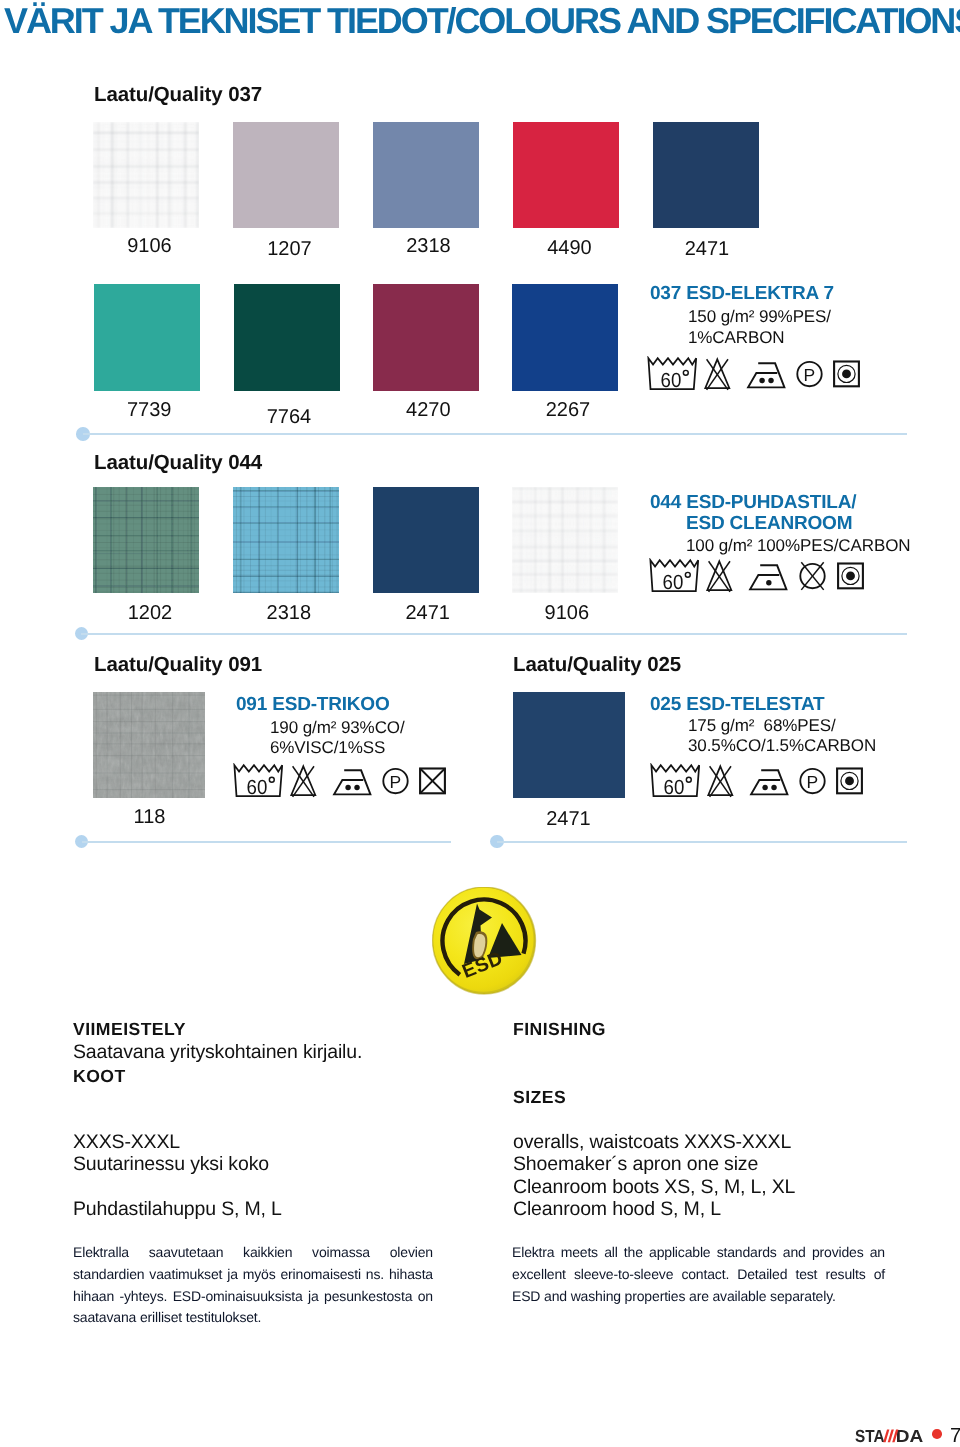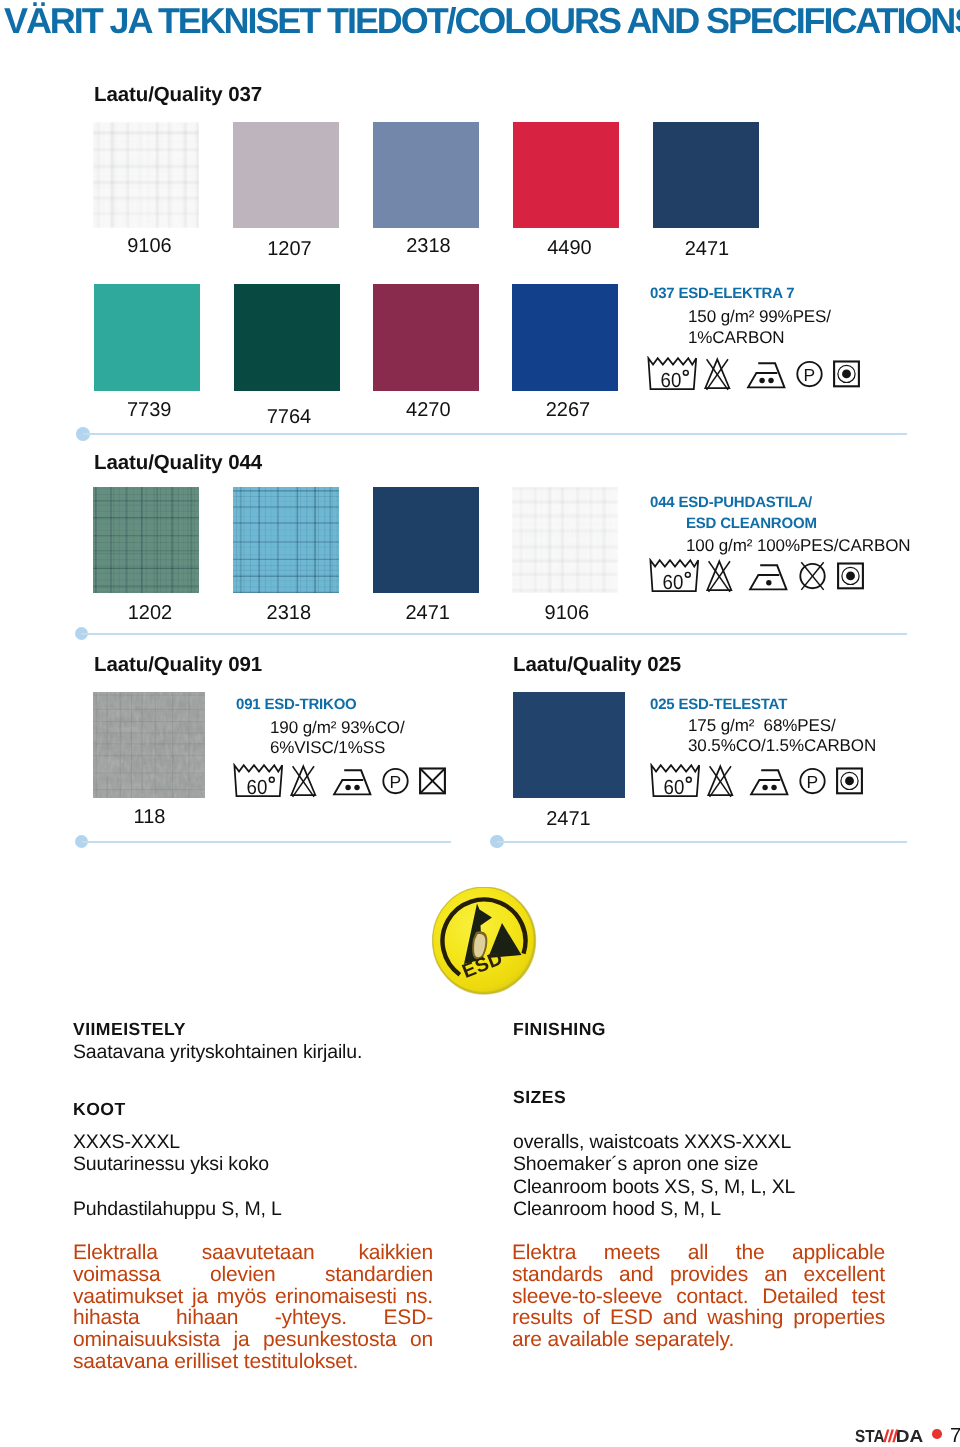--- a/index.html
+++ b/index.html
@@ -18,36 +18,36 @@
   
   .sec-heading{position:absolute;font-size:20.5px;font-weight:bold;color:#121212;
     white-space:nowrap;line-height:20px;letter-spacing:-0.1px;}
 
   
   .swatch{position:absolute;}
   .sw-code{position:absolute;font-size:20px;color:#121212;text-align:center;
     white-space:nowrap;line-height:20px;}
 
   
-  .spec-name{position:absolute;font-size:15px;font-weight:bold;color:#0f6ea8;
+  .spec-name{position:absolute;font-size:19px;font-weight:bold;color:#0f6ea8;
     white-space:nowrap;line-height:20.5px;letter-spacing:-0.2px;}
   .spec-comp{position:absolute;font-size:17px;color:#121212;white-space:pre;
     line-height:20.5px;letter-spacing:-0.1px;}
   .care-row{position:absolute;}
 
   
   .divider{position:absolute;height:2px;background:#c3dcee;}
   .divider-dot{position:absolute;width:13.5px;height:13.5px;border-radius:50%;background:#b3d4ef;}
 
   
   .info-h{position:absolute;font-size:17.6px;font-weight:bold;color:#121212;
     white-space:nowrap;line-height:21.5px;letter-spacing:0.45px;}
   .info-l{position:absolute;font-size:19.5px;color:#121212;white-space:nowrap;
     line-height:21.5px;letter-spacing:-0.16px;}
-  .info-p{position:absolute;font-size:21px;color:#c2410c;line-height:21.8px;
+  .info-p{position:absolute;font-size:14px;color:#0f172a;line-height:21.8px;
     text-align:justify;letter-spacing:-0.16px;}
 
   
   #footer-logo{position:absolute;left:855px;top:1429px;}
   #footer-dot{position:absolute;left:932px;top:1429px;width:9.6px;height:9.6px;
     border-radius:50%;background:#e8342c;}
   #footer-page{position:absolute;left:950px;top:1426px;font-size:20.5px;color:#121212;
     line-height:20px;}
   
   .swatch{overflow:hidden;}
@@ -540,21 +540,21 @@
              C48.8 70.3 45.5 71.2 43.6 69.0 C41.8 66.9 41.7 59.8 42.8 53.1 Z" fill="#ded09a"></path>
     <path d="M70.0 36.0 L89.5 68.0 L56.0 71.0 Z" fill="#1b2015"></path>
   </g>
   <g clip-path="url(#esdClip)">
     <text transform="translate(53 83.5) rotate(-22)" font-family="Liberation Sans, sans-serif" font-size="19.5" font-weight="bold" fill="#2a2208" text-anchor="middle" letter-spacing="0.6">ESD</text>
   </g>
   <ellipse cx="52" cy="53.5" rx="51.5" ry="53.5" fill="none" stroke="#b9ab1e" stroke-opacity="0.55" stroke-width="1.4"></ellipse>
 </svg></div>
 <div class="info-h" style="left:73px;top:1019px">VIIMEISTELY</div>
 <div class="info-l" style="left:73px;top:1041.5px">Saatavana yrityskohtainen kirjailu.</div>
-<div class="info-h" style="left:73px;top:1099px">KOOT</div>
+<div class="info-h" style="left:73px;top:1066px">KOOT</div>
 <div class="info-l" style="left:73px;top:1131.9px">XXXS-XXXL</div>
 <div class="info-l" style="left:73px;top:1154.3px">Suutarinessu yksi koko</div>
 <div class="info-l" style="left:73px;top:1199.2px">Puhdastilahuppu S, M, L</div>
 <div class="info-h" style="left:513px;top:1019px">FINISHING</div>
 <div class="info-h" style="left:513px;top:1087px">SIZES</div>
 <div class="info-l" style="left:513px;top:1131.9px">overalls, waistcoats XXXS-XXXL</div>
 <div class="info-l" style="left:513px;top:1154.3px">Shoemaker´s apron one size</div>
 <div class="info-l" style="left:513px;top:1176.8px">Cleanroom boots XS, S, M, L, XL</div>
 <div class="info-l" style="left:513px;top:1199.2px">Cleanroom hood S, M, L</div>
 <div class="info-p" style="left:73px;top:1242px;width:360px">Elektralla saavutetaan kaikkien voimassa olevien standardien vaatimukset ja myös erinomaisesti ns. hihasta hihaan -yhteys. ESD-ominaisuuksista ja pesunkestosta on saatavana erilliset testitulokset.</div>

